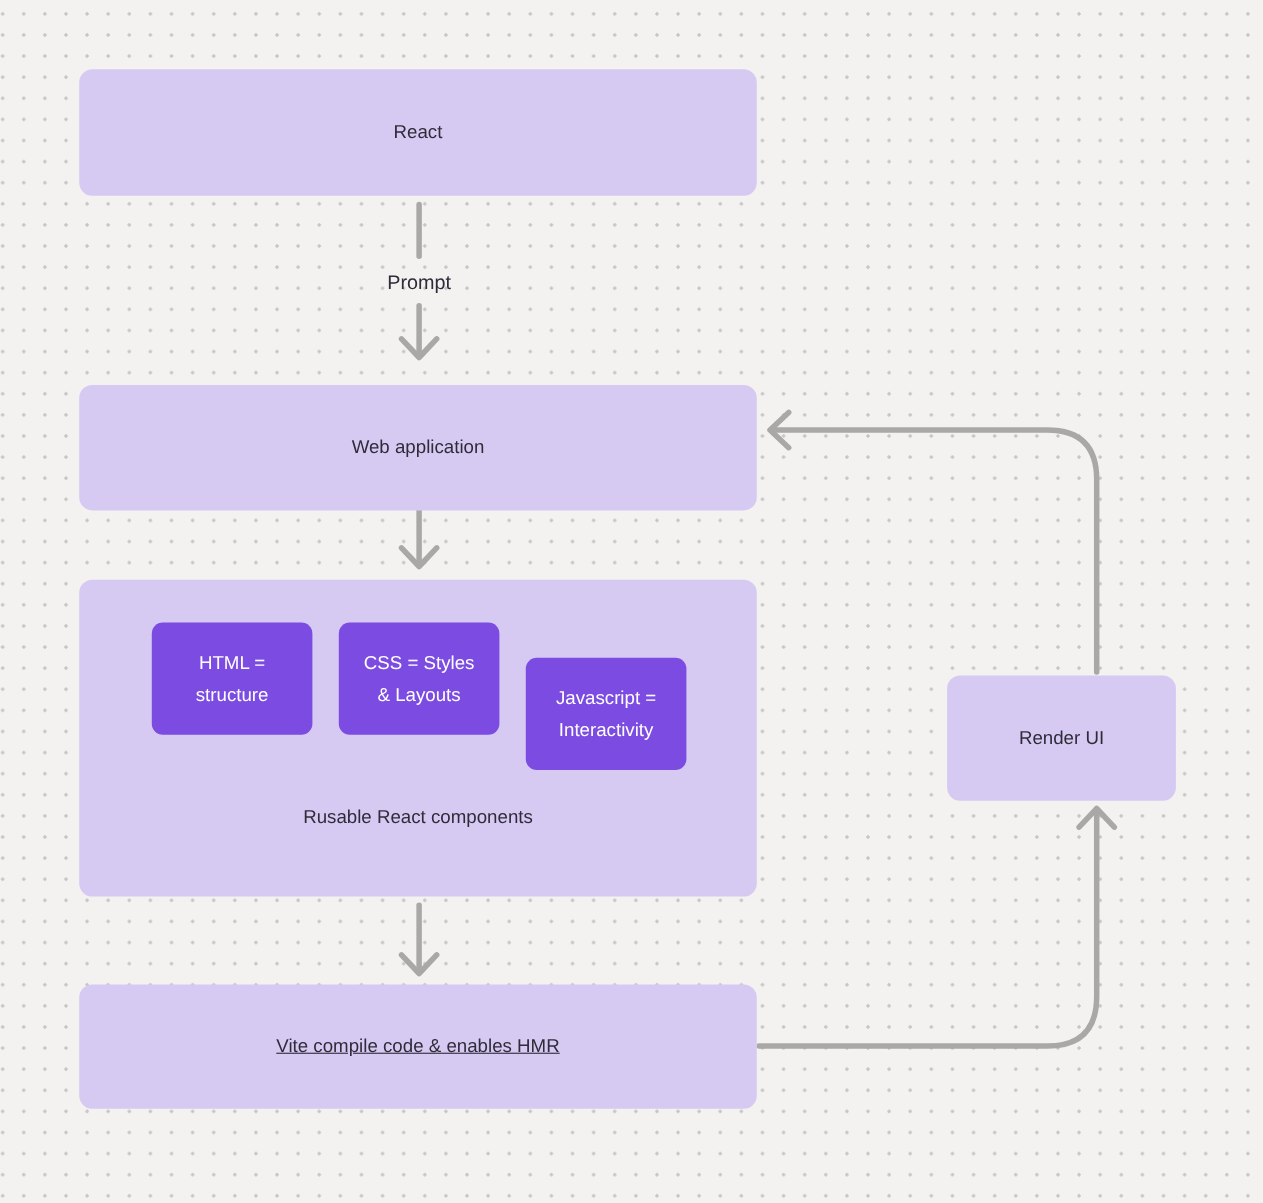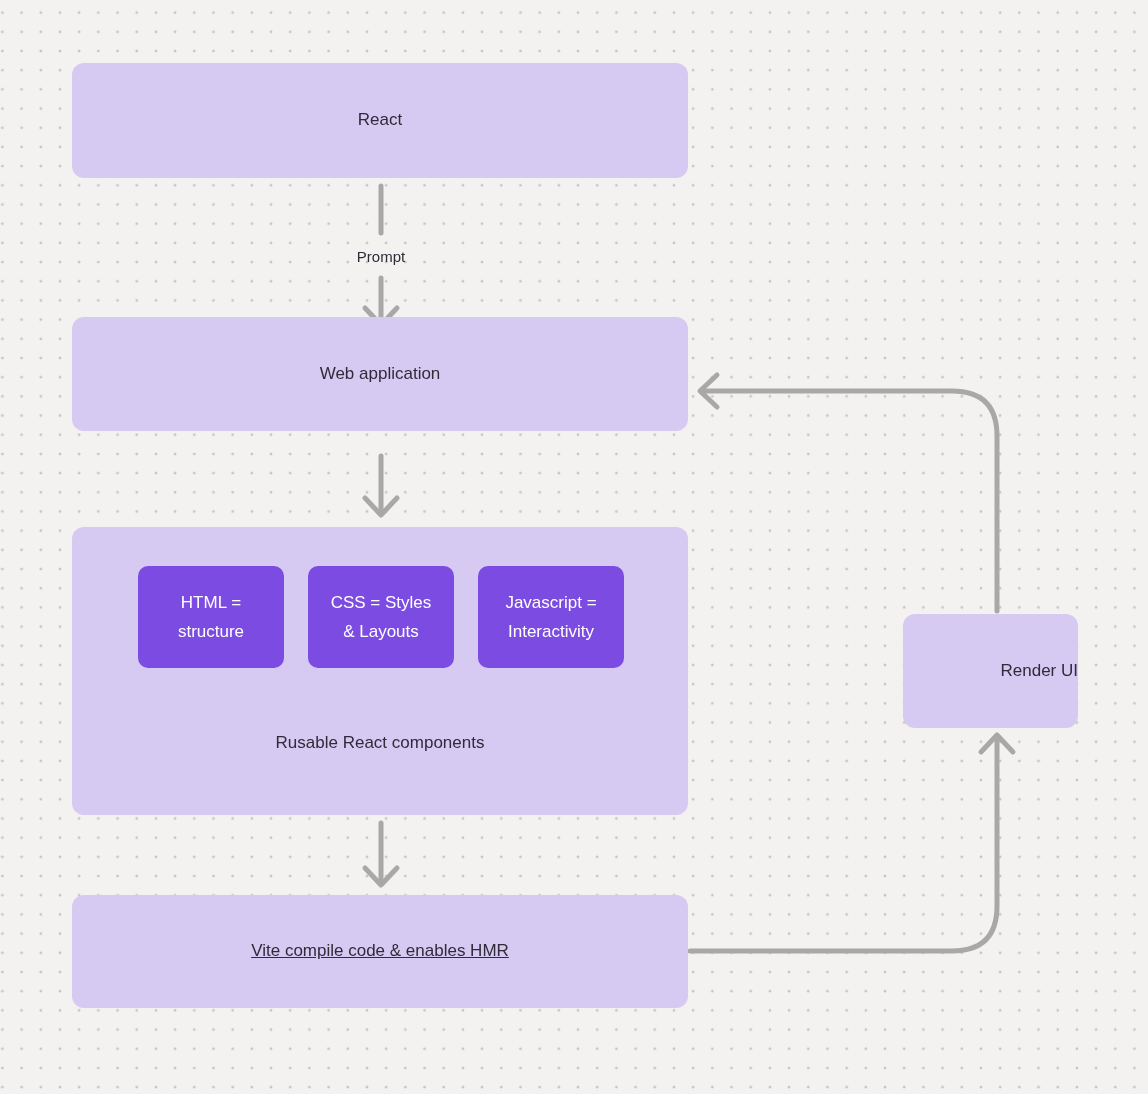--- a/index.html
+++ b/index.html
@@ -17,41 +17,41 @@
     background-position:12px 3px;
   }
   .connectors{position:absolute;left:0;top:0;z-index:1;}
   .connectors path{fill:none;stroke:var(--arrow);stroke-width:5;stroke-linecap:round;stroke-linejoin:round;}
   .box{
     position:absolute;z-index:2;background:var(--lavender);border-radius:12px;
     display:flex;align-items:center;justify-content:center;
     color:var(--text-dark);font-size:17px;line-height:1.35;
   }
   .box-user{left:72px;top:63px;width:616px;height:115px;}
-  .box-webapp{left:72px;top:317px;width:616px;height:114px;}
+  .box-webapp{left:72px;top:350px;width:616px;height:114px;}
   .box-group{left:72px;top:527px;width:616px;height:288px;display:block;}
   .box-vite{left:72px;top:895px;width:616px;height:113px;text-decoration:underline;}
-  .box-render{left:903px;top:614px;width:175px;height:114px;justify-content:flex-end;}
+  .box-render{left:861px;top:614px;width:208px;height:114px;}
   .chip{
     position:absolute;top:39px;width:146px;height:102px;border-radius:10px;
     background:var(--purple);color:var(--text-light);
     display:flex;flex-direction:column;align-items:center;justify-content:center;
     font-size:17px;line-height:29px;text-align:center;
   }
   .chip-1{left:66px;}
   .chip-2{left:236px;}
-  .chip-3{left:406px;}
+  .chip-3{left:406px;margin-top:32px;}
   .chip span{display:block;}
   .group-caption{
     position:absolute;left:0;right:0;top:190px;height:26px;line-height:26px;
     text-align:center;color:var(--text-dark);font-size:17px;margin-top:13px;
   }
   .edge-label{
     position:absolute;z-index:2;left:306px;top:243px;width:150px;height:28px;
-    line-height:28px;text-align:center;color:var(--text-dark);font-size:15px;
+    line-height:28px;text-align:center;color:var(--text-dark);font-size:18px;
   }
 </style>
 </head>
 <body>
 
 <div class="canvas">
 
   <svg class="connectors" width="1148" height="1094" viewBox="0 0 1148 1094" aria-hidden="true">
 
     <path d="M381 186 V 233"></path>

